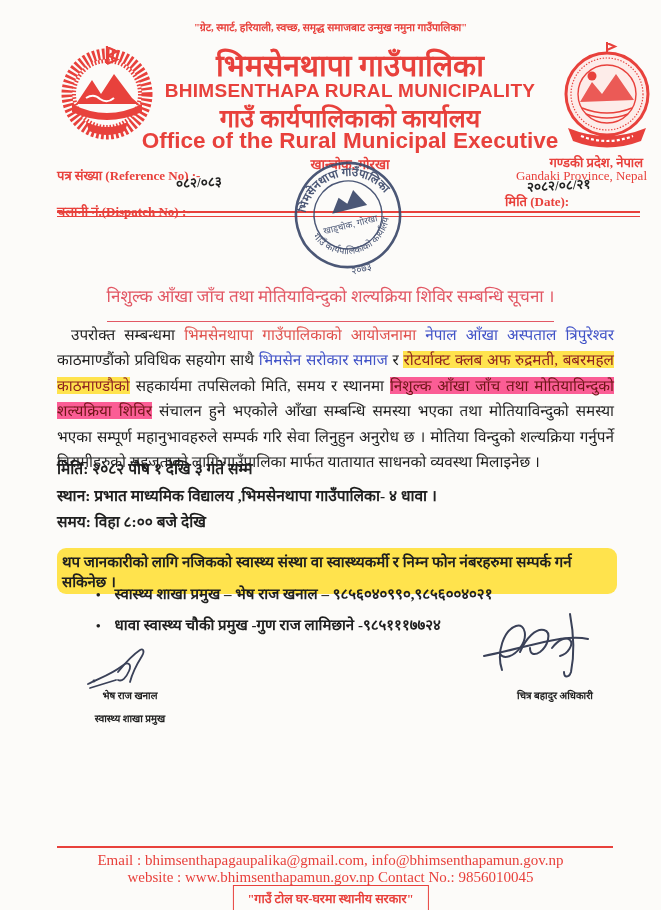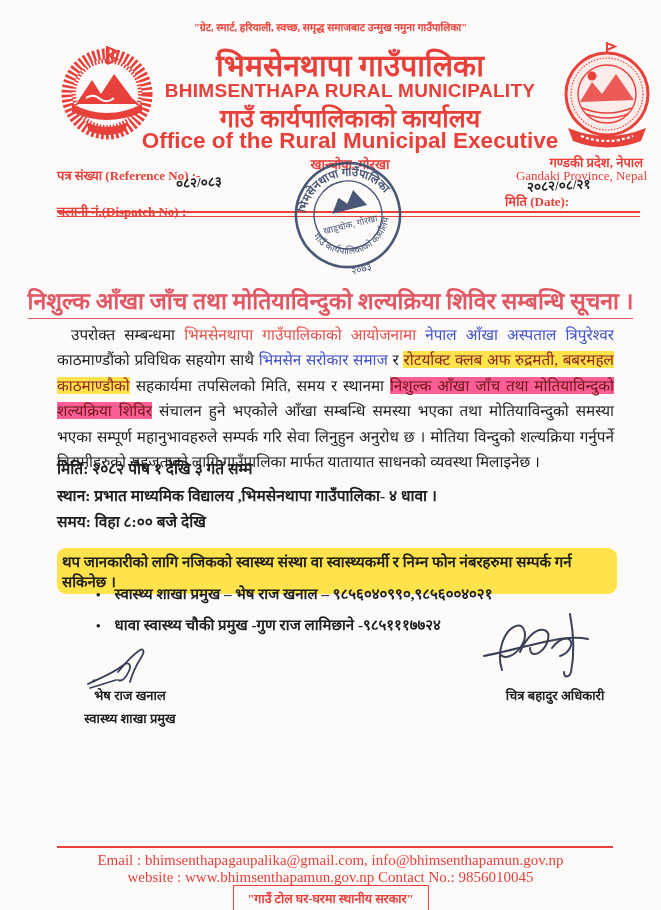--- a/index.html
+++ b/index.html
@@ -22,32 +22,32 @@
   .office-np{top:100px;left:140px;width:420px;font-size:25px;font-weight:700;color:var(--accent);}
   .office-en{top:128px;left:140px;width:420px;font-size:22.5px;font-weight:700;color:var(--accent);}
   .place-np{top:155px;left:240px;width:220px;font-size:13.5px;font-weight:700;color:var(--accent);}
   .place-en{top:170px;left:240px;width:220px;font-size:13.5px;color:var(--accent);}
   .meta-line{font-size:13px;font-weight:700;color:var(--accent);}
   .hand{font-size:13.5px;color:#222;font-weight:600;}
   .prov-np{top:153px;right:18px;font-size:13px;font-weight:700;color:var(--accent);}
   .prov-en{top:168px;right:14px;font-size:13px;color:var(--accent);}
   .rule-double{top:211px;left:57px;width:583px;height:6px;border-top:2.5px solid var(--accent);border-bottom:1.5px solid var(--accent);}
   .subject{top:284px;left:0;width:100%;}
-  .subject span{display:inline-block;font-size:23px;font-weight:700;color:var(--subject);border-bottom:1.6px solid currentColor;padding-bottom:2px;}
+  .subject span{display:inline-block;font-size:17px;font-weight:400;color:var(--subject);border-bottom:1.6px solid currentColor;padding-bottom:14px;}
   .body-par{top:322px;left:57px;width:557px;font-size:15.3px;line-height:25.4px;text-align:justify;text-indent:14px;}
   .body-par .red{color:var(--inline-red);}
   .body-par .blue{color:var(--blue);}
   .body-par .maroon{color:var(--maroon);}
   .hl-yellow{background:var(--hl-yellow);}
   .hl-pink{background:var(--hl-pink);color:#6e1616;}
   .schedule{top:456px;left:57px;width:557px;font-size:15.5px;font-weight:700;line-height:26.5px;}
   .note{top:548px;left:57px;font-size:15px;font-weight:700;background:var(--hl-yellow);padding:3px 5px;max-width:560px;border-radius:9px;}
   .contacts{top:579px;left:96px;width:520px;font-size:15px;font-weight:700;line-height:30px;list-style:none;}
   .contacts li::before{content:"•";margin-right:14px;font-size:13px;}
-  .sig-name-block{font-size:13px;line-height:23px;font-weight:600;}
+  .sig-name-block{font-size:10px;line-height:23px;font-weight:600;}
   .footer-rule{top:846px;left:57px;width:556px;border-top:2px solid var(--accent);}
   .footer-line{left:0;width:100%;font-size:15px;color:var(--accent);}
   .footer-box{top:885px;left:50%;transform:translateX(-50%);border:1.5px solid var(--accent);
     padding:4px 14px 12px;font-size:12.5px;font-weight:700;color:var(--accent);white-space:nowrap;}
   svg{display:block;}
 </style>
 </head>
 <body>
 
 <div class="page">

